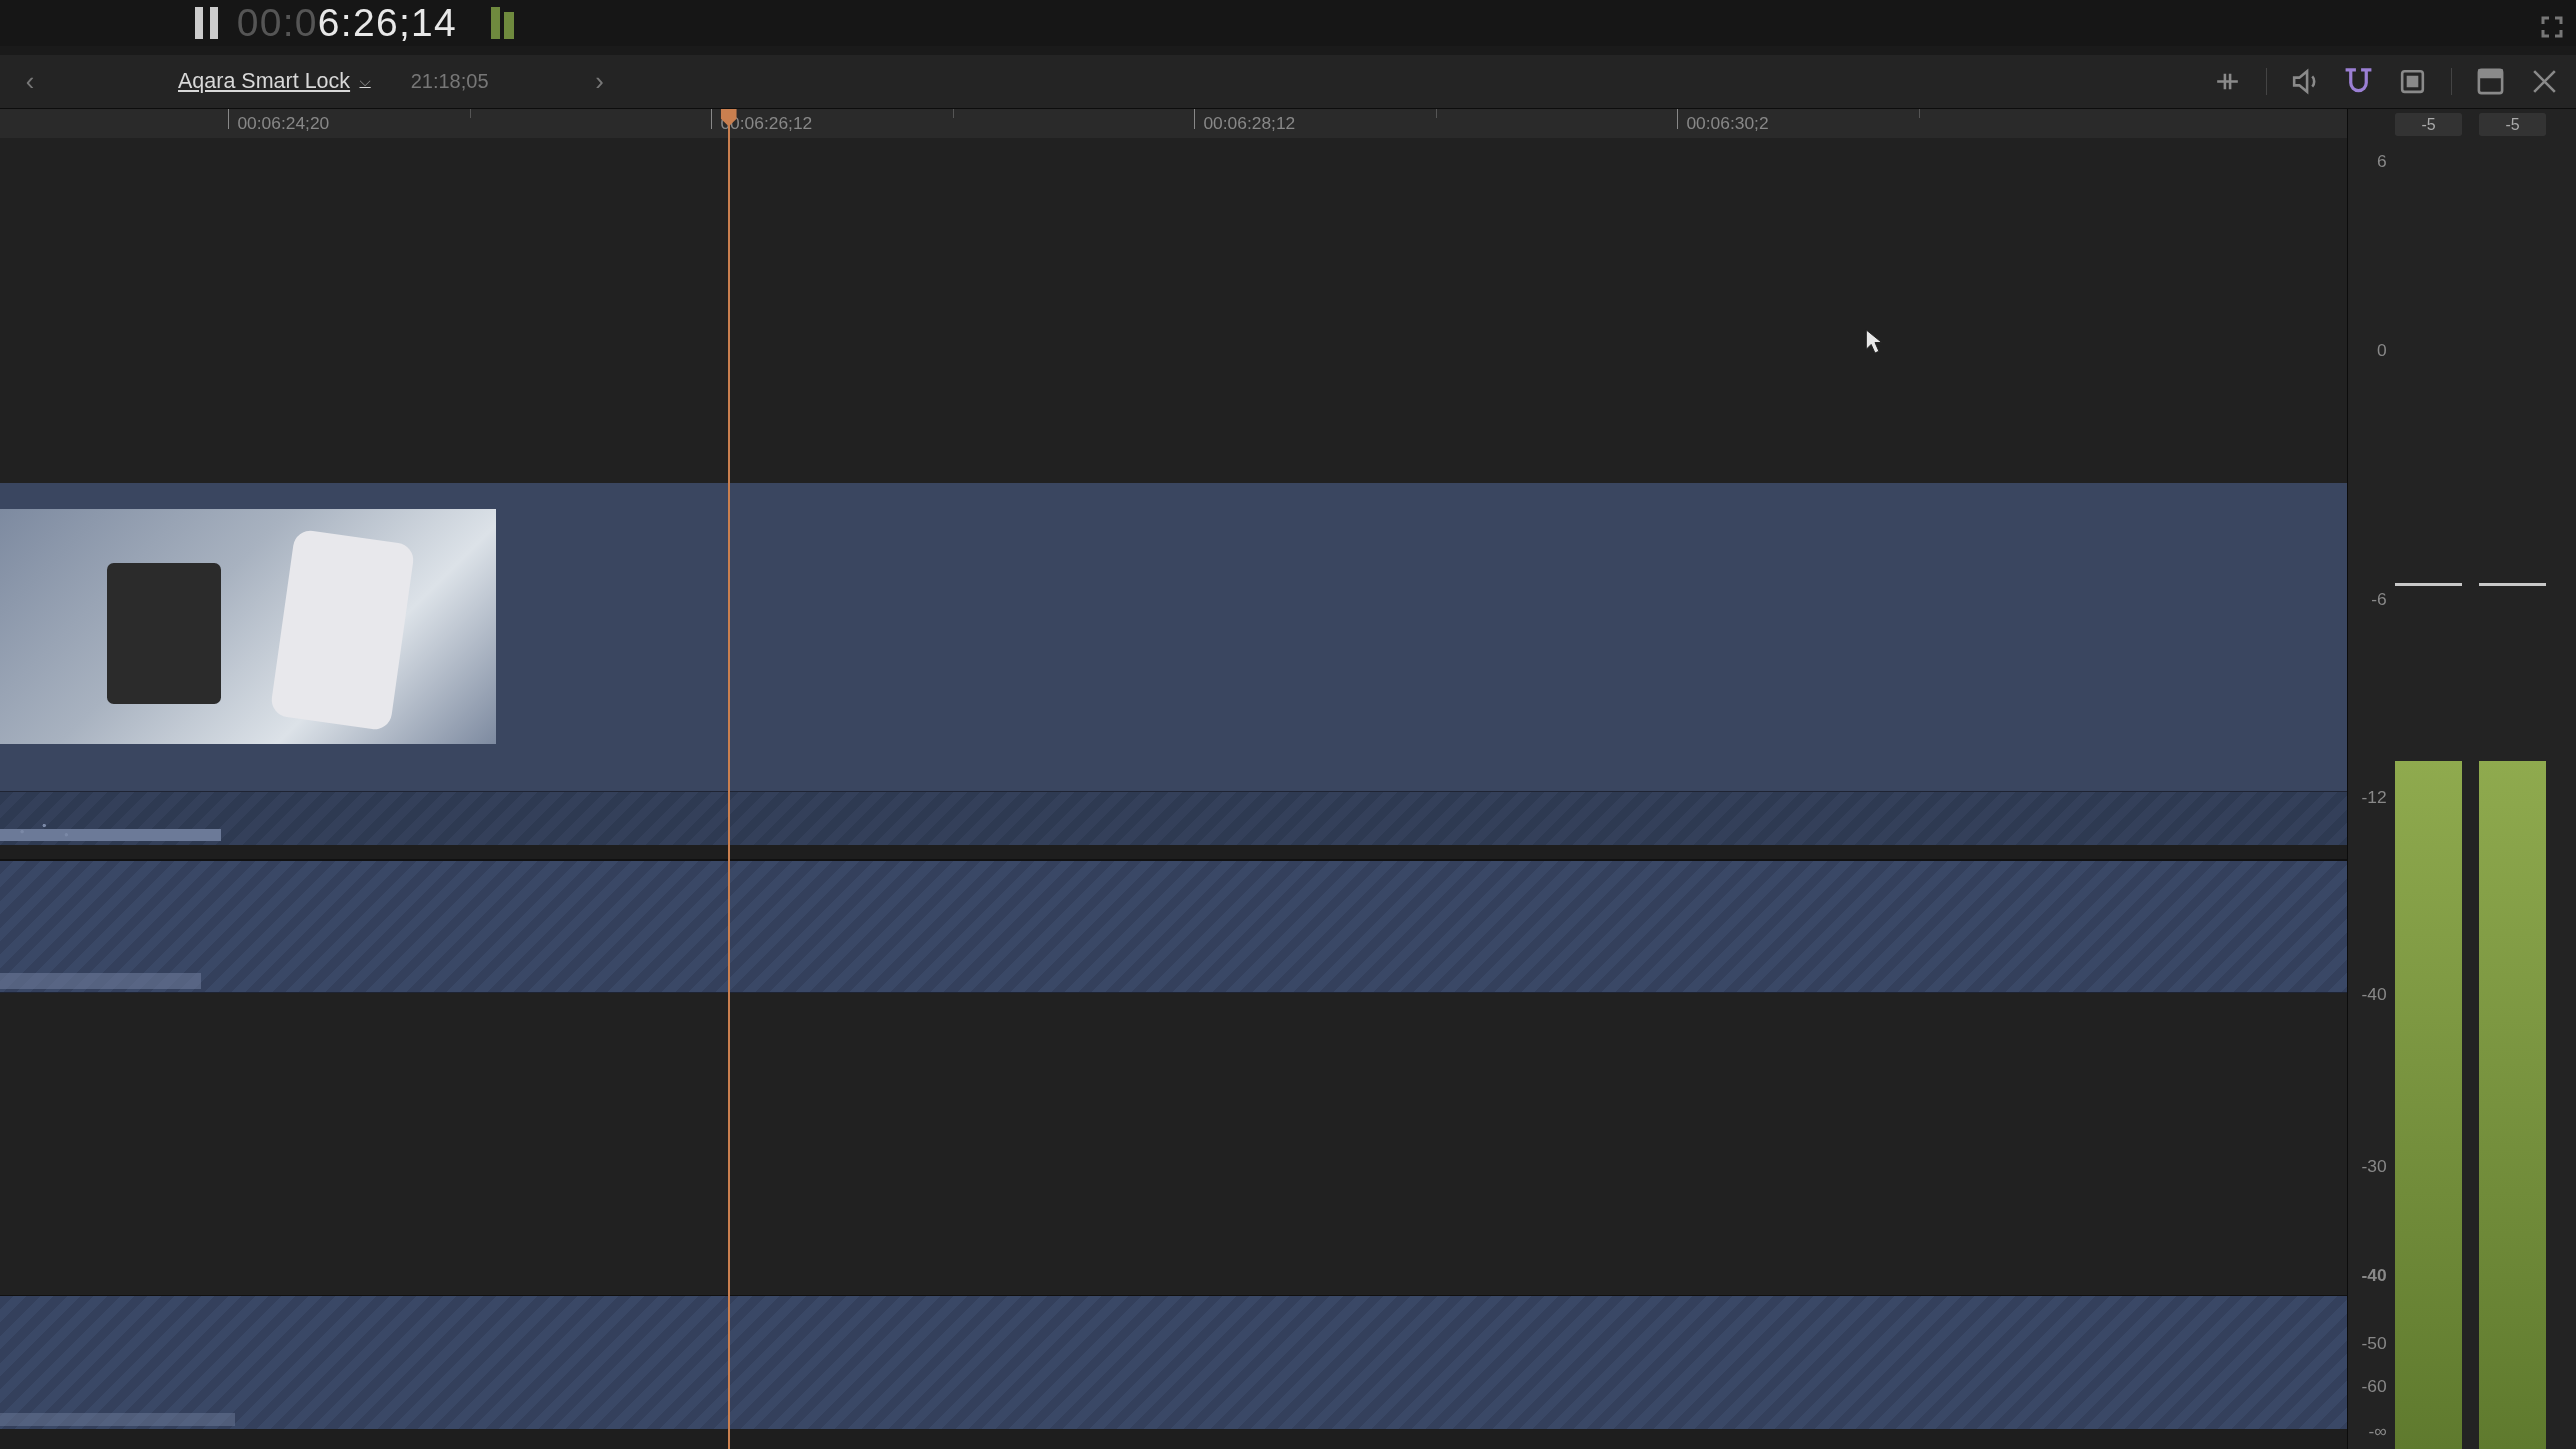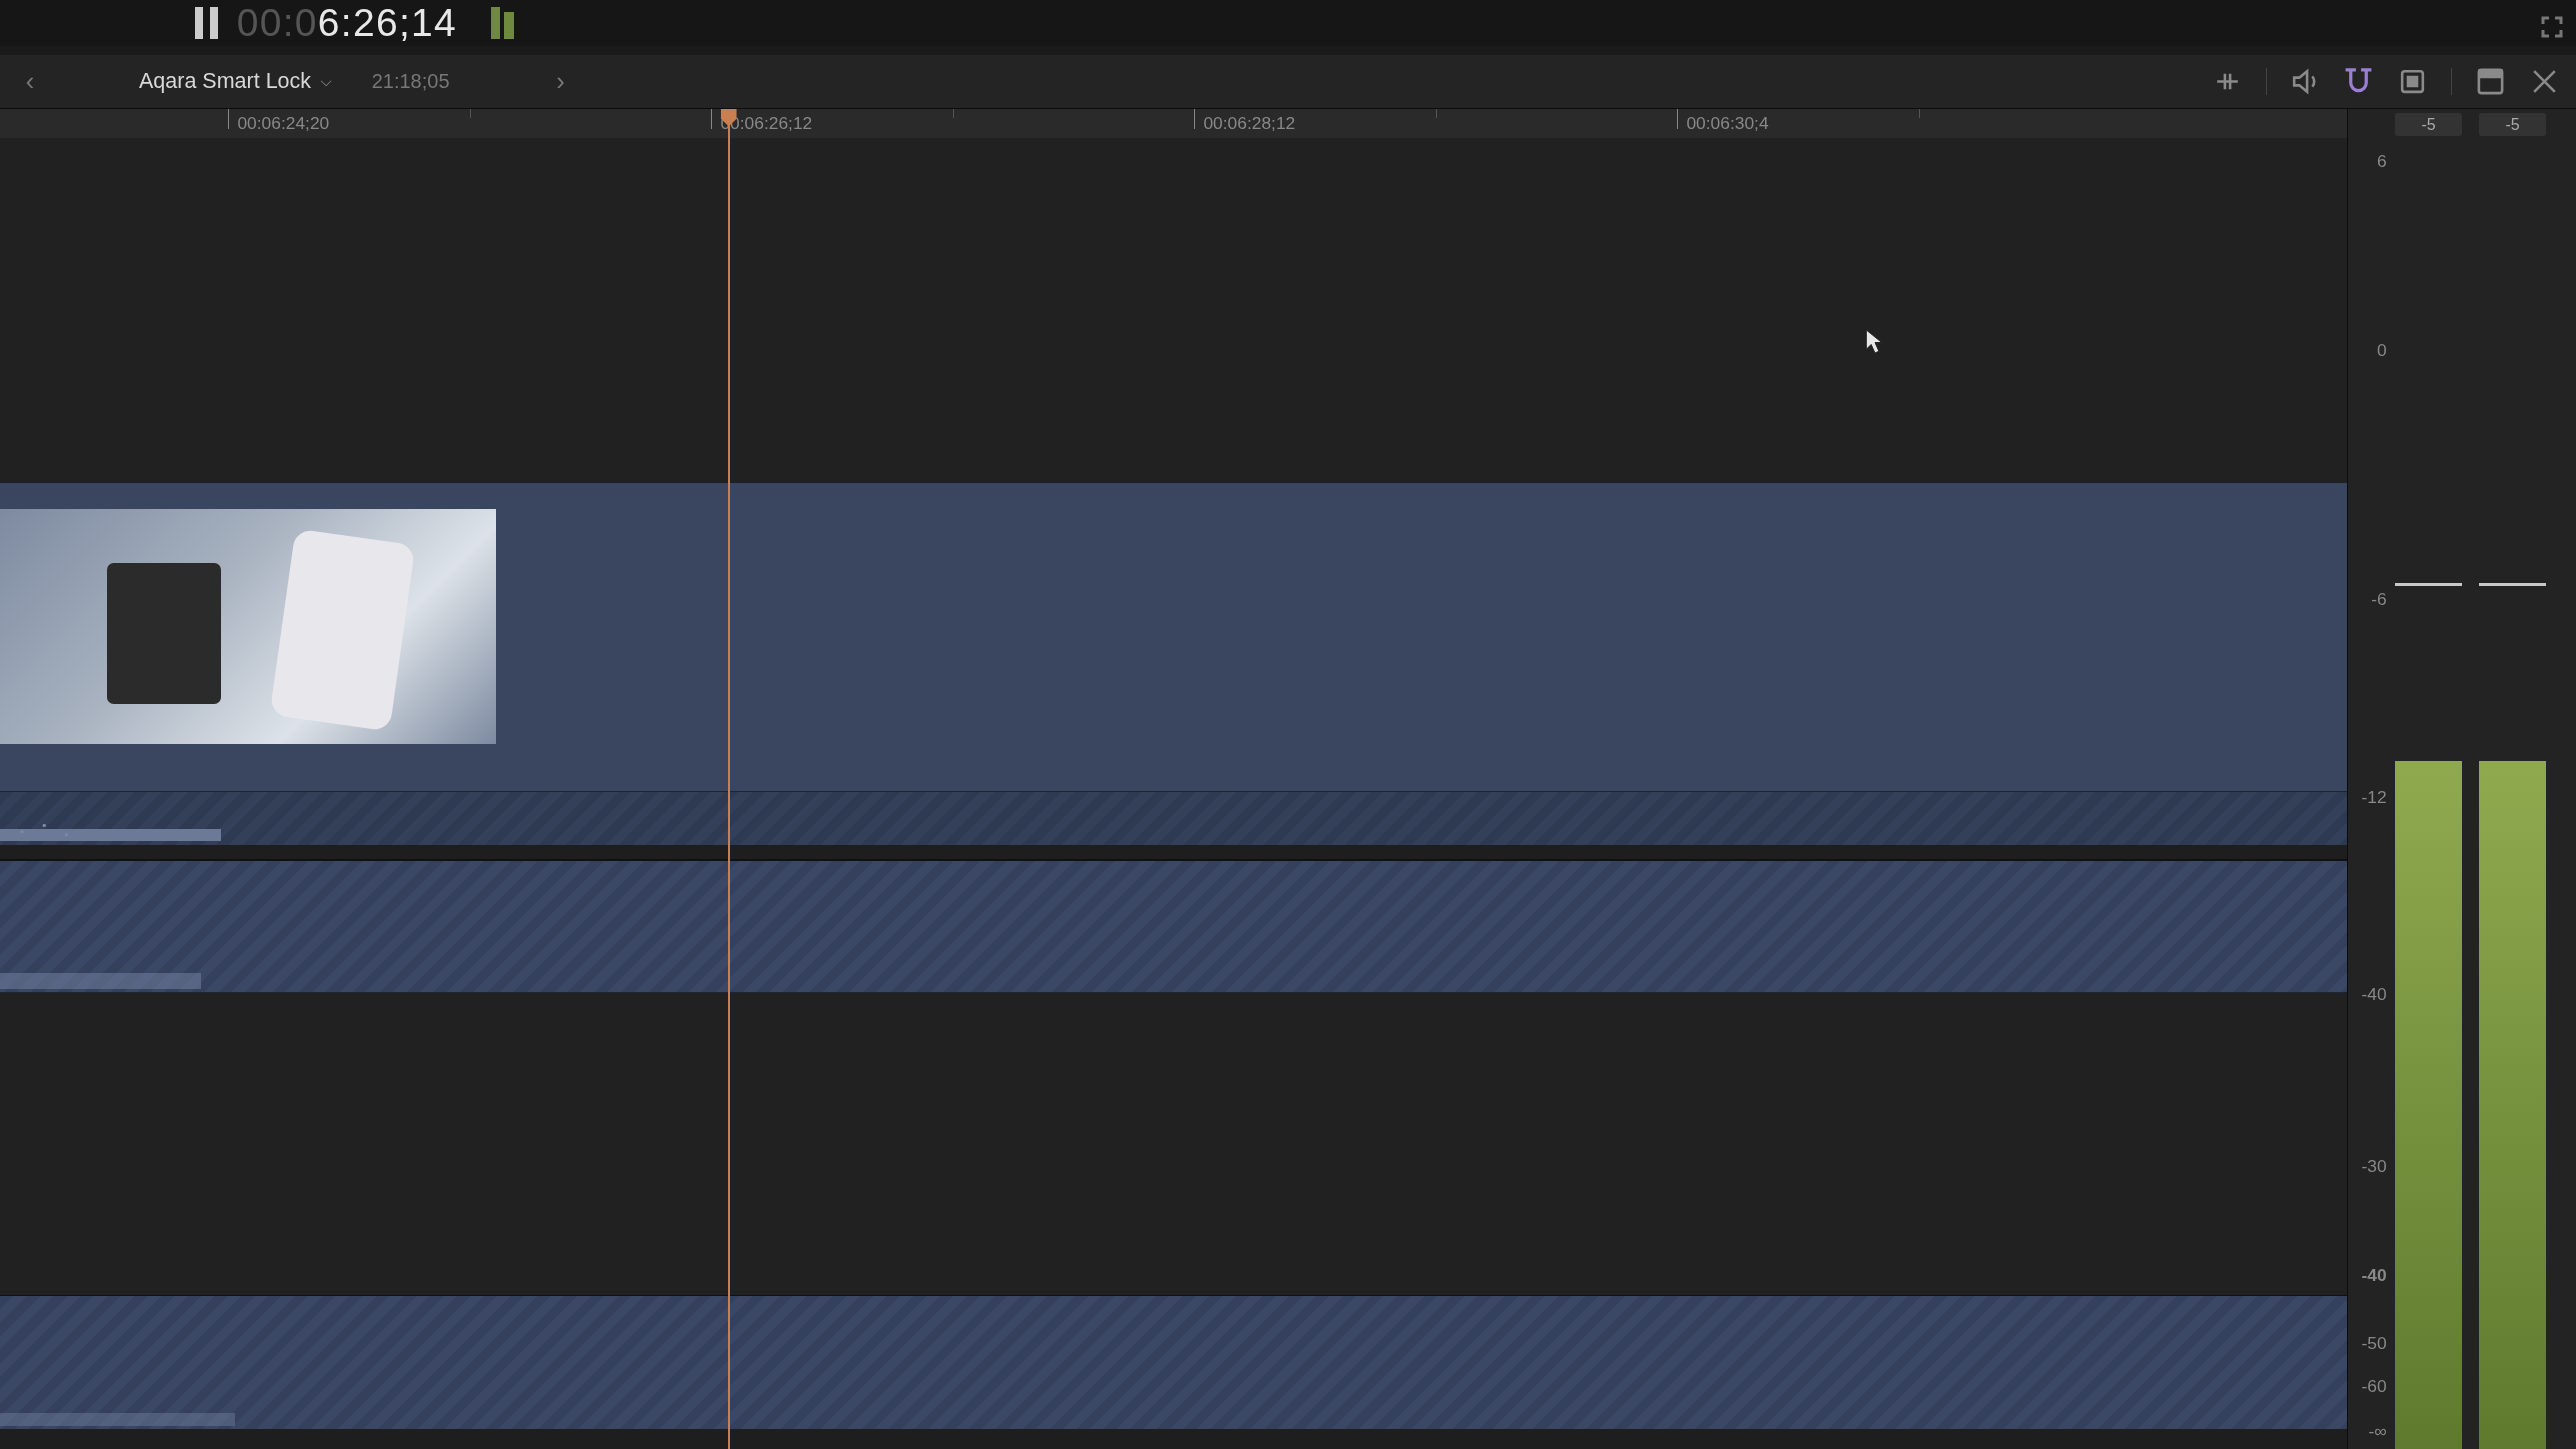--- a/index.html
+++ b/index.html
@@ -21,21 +21,21 @@
   .fs-icon { position:absolute; right:12px; top:14.8px; width:24px; height:24px; cursor:pointer; }
   .fs-icon svg { width:100%; height:100%; stroke:#777; fill:none; stroke-width:3; }
 
   
   .projbar {
     position: absolute; left:0; top:55px; right:0; height:54px;
     background: #242424; border-bottom: 0.7px solid #0d0d0d;
     display:flex; align-items:center;
   }
   .nav-arrow { width:60px; text-align:center; font-size:25.5px; color:#777; cursor:pointer; }
-  .proj-title { font-size:21.5px; color:#d8d8d8; font-weight:500; display:flex; align-items:center; gap:9.4px; cursor:pointer; margin-left:79px;}
+  .proj-title { font-size:21.5px; color:#d8d8d8; font-weight:500; display:flex; align-items:center; gap:9.4px; cursor:pointer; margin-left:118px;text-decoration:underline;}
   .proj-title .chev { font-size:14.8px; color:#888; }
   .proj-dur { font-size:20px; color:#777; margin-left:40px; }
   .toolbar-right { position:absolute; right:16px; top:0; height:100%; display:flex; align-items:center; gap:23px; }
   .tool-ico { width:31px; height:31px; display:flex; align-items:center; justify-content:center; cursor:pointer; }
   .tool-ico svg { width:100%; height:100%; fill:#8a8a8a; stroke:#8a8a8a; }
   .tool-ico.active svg { fill:#9b7fd4; stroke:#9b7fd4; }
   .tool-sep { width:0.7px; height:27px; background:#444; }
 
   
   .ruler {
@@ -178,21 +178,21 @@
     <div class="major" style="left: 711px;">
       <div class="tick"></div>
       <div class="lbl">00:06:26;12</div>
     </div>
     <div class="major" style="left: 1194px;">
       <div class="tick"></div>
       <div class="lbl">00:06:28;12</div>
     </div>
     <div class="major" style="left: 1677px;">
       <div class="tick"></div>
-      <div class="lbl">00:06:30;4</div>
+      <div class="lbl">00:06:30;2</div>
     </div>
     <div class="minor" style="left: 470px;"></div>
     <div class="minor" style="left: 953px;"></div>
     <div class="minor" style="left: 1436px;"></div>
     <div class="minor" style="left: 1919px;"></div>
   </div>
 
 <div class="timeline">
   <div class="gap1"></div>
   <div class="vtrack">

